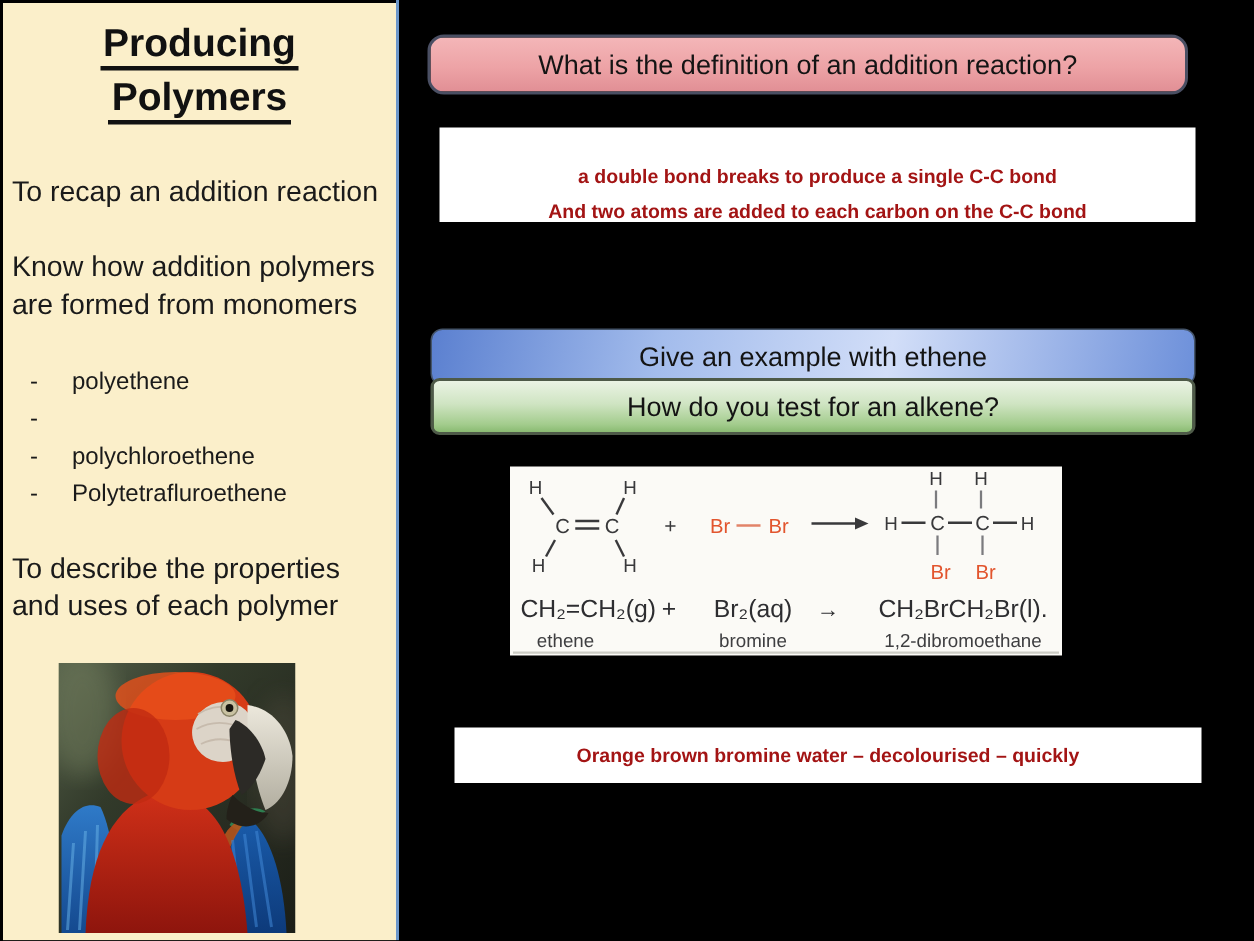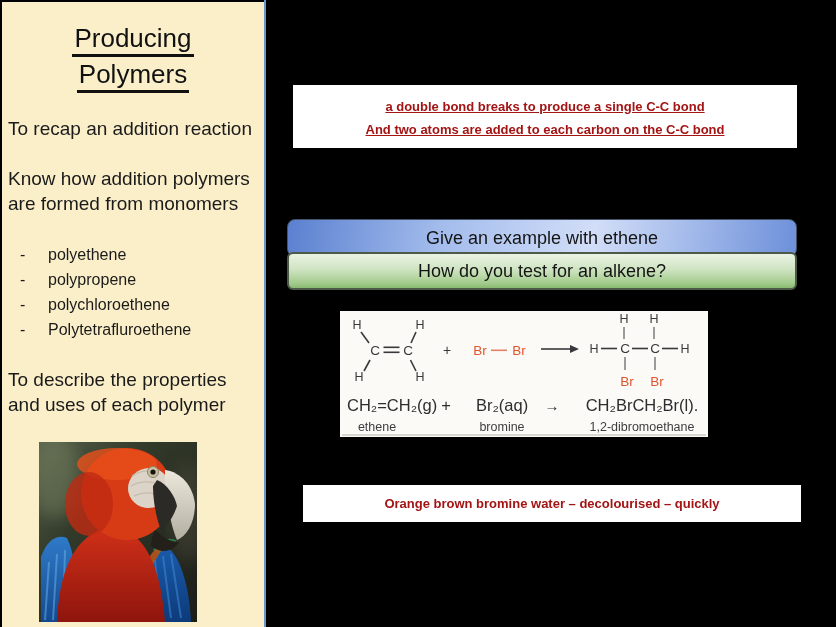--- a/index.html
+++ b/index.html
@@ -6,22 +6,22 @@
   html,body { background:#000; }
   body { font-family:"Liberation Sans","DejaVu Sans",sans-serif; }
 
   .slide { position:relative; width:836px; height:627px; background:#000; overflow:hidden; }
 
   
   .left-panel { position:absolute; left:2px; top:2px; width:262px; height:625px;
                 background:#FBEFCA; color:#1a1a1a; }
   .divider { position:absolute; left:264px; top:0; width:2px; height:627px; background:#6C96C9; }
 
-  .title { position:absolute; top:18px; left:0; width:100%; text-align:center;
-           font-size:26px; font-weight:normal; line-height:36px; color:#111; }
+  .title { position:absolute; top:8px; left:0; width:100%; text-align:center;
+           font-size:26px; font-weight:bold; line-height:36px; color:#111; }
   .title .u { border-bottom:3px solid #111; padding:0 2px 1px; }
 
   .para { position:absolute; left:6px; font-size:19px; line-height:25px; color:#1a1a1a; }
   .p1 { top:114px; }
   .p2 { top:164px; }
   .p3 { top:365px; }
   .bullets { position:absolute; left:6px; top:240px; font-size:16px; }
   .bullet-row { display:flex; height:25px; line-height:25px; }
   .bullet-row .dash { width:40px; padding-left:12px; }
 
@@ -35,21 +35,21 @@
              background:linear-gradient(180deg,#f4b6b8 0%,#eda3a6 55%,#e18f95 100%); }
   .q-blue  { left:287px; top:179px; width:510px; height:38px; border-radius:8px;
              border:1.5px solid #44546a;
              background:linear-gradient(100deg,#5b80d0 0%,#a3bcec 30%,#d2def8 60%,#6d90da 100%);margin-top:40px; }
   .q-green { left:287px; top:252px; width:510px; height:38px; border-radius:6px;
              border:2px solid #4e5a48;
              background:linear-gradient(180deg,#eaf3e4 0%,#cfe4c2 45%,#a3cc8d 85%,#8abb72 100%); }
 
   .ans-box { position:absolute; background:#ffffff; color:#A31414; font-weight:bold;
              font-size:13px; text-align:center; }
-  .ans-definition { left:293px; top:85px; width:504px; height:63px; padding-top:10px; line-height:23px;text-decoration:underline; }
+  .ans-definition { left:293px; top:85px; width:504px; height:63px; padding-top:21px; line-height:23px; }
   .ans-test { left:290px; top:485px; width:498px; height:37px; line-height:37px;margin-left:13px; }
 
   .chem-box { position:absolute; left:340px; top:311px; width:368px; height:126px; background:#fbfaf6; }
   .chem-box svg { display:block; width:368px; height:126px; }
 
   svg text { font-family:"Liberation Sans","DejaVu Sans",sans-serif; }
   .at   { font-size:12.5px; fill:#39393b; }
   .atc  { font-size:13.5px; fill:#39393b; }
   .brt  { font-size:13.5px; fill:#E2552E; }
   .plus { font-size:14px;   fill:#39393b; }
@@ -81,21 +81,20 @@
       <div>are formed from monomers</div>
     </div>
 
     <div class="bullets">
       <div class="bullet-row">
         <span class="dash">-</span>
         <span>polyethene</span>
       </div>
       <div class="bullet-row">
         <span class="dash">-</span>
-        <span>polypropene</span>
       </div>
       <div class="bullet-row">
         <span class="dash">-</span>
         <span>polychloroethene</span>
       </div>
       <div class="bullet-row">
         <span class="dash">-</span>
         <span>Polytetrafluroethene</span>
       </div>
     </div>
@@ -155,20 +154,23 @@
         <path d="M 118,38 C 128,42 136,54 138,64 C 134,76 128,84 122,88 C 116,74 114,54 114,44 Z" fill="#2c2a26"></path>
         <path d="M 116,88 C 124,96 132,100 140,100 C 134,110 122,112 112,104 C 112,98 114,92 116,88 Z" fill="#232019"></path>
         <circle cx="114" cy="30" r="5.5" fill="#c9c2a2" stroke="#8a8468" stroke-width="1"></circle>
         <circle cx="114" cy="30" r="2.6" fill="#17150f"></circle>
       </g>
     </svg>
   </div>
 
   <div class="divider"></div>
 
+  <div class="q-box q-red">
+    <span>What is the definition of an addition reaction?</span>
+  </div>
 
   <div class="ans-box ans-definition">
     <div>a double bond breaks to produce a single C-C bond</div>
     <div>And two atoms are added to each carbon on the C-C bond</div>
   </div>
 
   <div class="q-box q-blue">
     <span>Give an example with ethene</span>
   </div>
 

